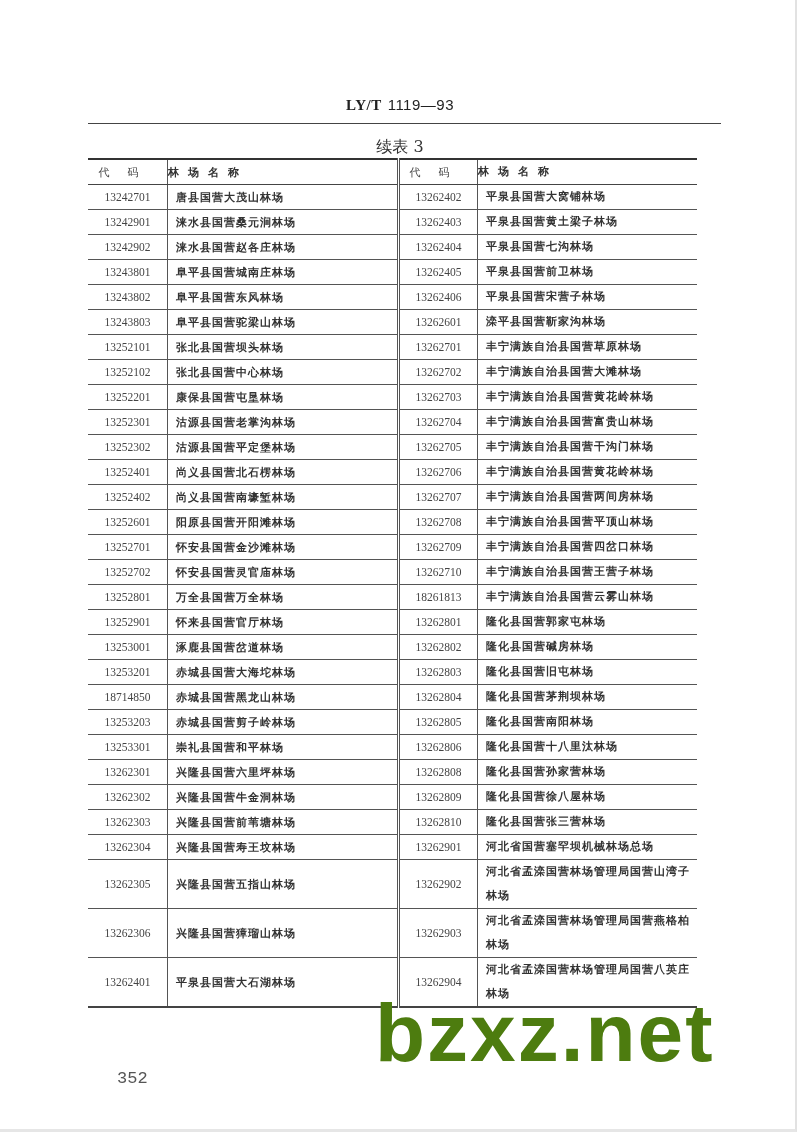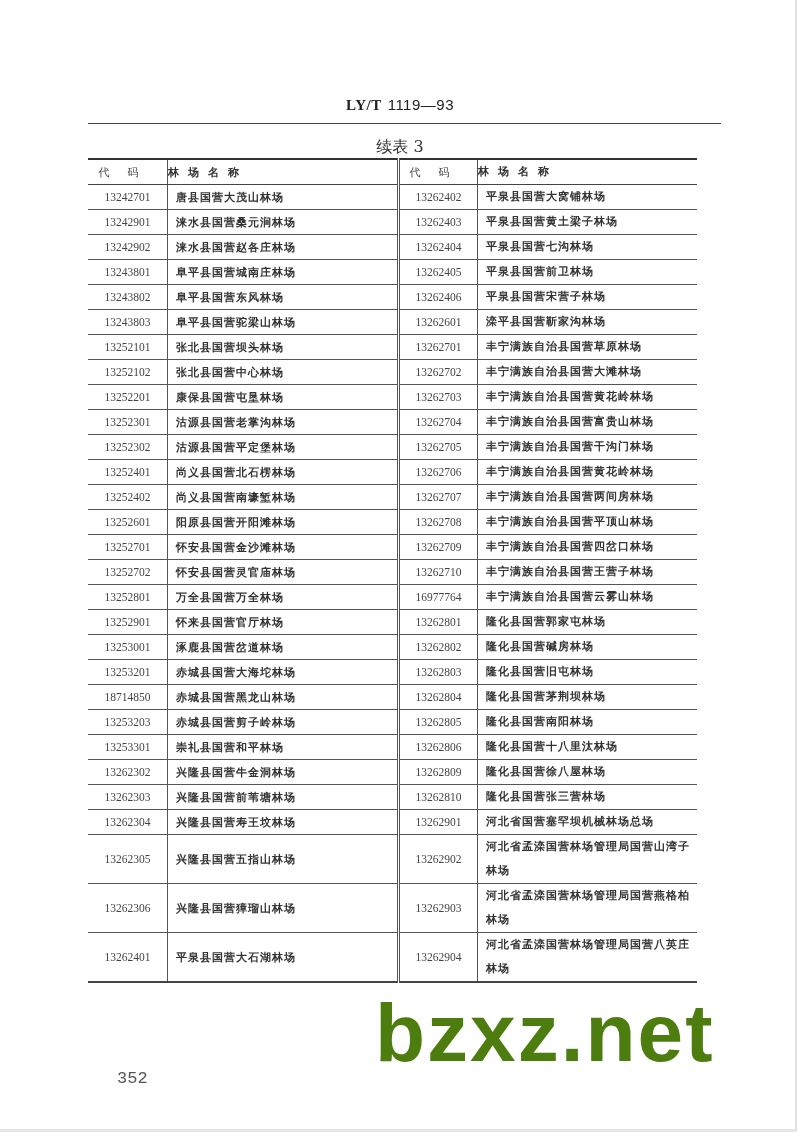--- a/index.html
+++ b/index.html
@@ -165,21 +165,21 @@
       </tr>
       <tr>
         <td class="c-code">13252702</td>
         <td class="c-name">怀安县国营灵官庙林场</td>
         <td class="c-code2">13262710</td>
         <td class="c-name2">丰宁满族自治县国营王营子林场</td>
       </tr>
       <tr>
         <td class="c-code">13252801</td>
         <td class="c-name">万全县国营万全林场</td>
-        <td class="c-code2">16977764</td>
+        <td class="c-code2">18261813</td>
         <td class="c-name2">丰宁满族自治县国营云雾山林场</td>
       </tr>
       <tr>
         <td class="c-code">13252901</td>
         <td class="c-name">怀来县国营官厅林场</td>
         <td class="c-code2">13262801</td>
         <td class="c-name2">隆化县国营郭家屯林场</td>
       </tr>
       <tr>
         <td class="c-code">13253001</td>
@@ -203,20 +203,26 @@
         <td class="c-code">13253203</td>
         <td class="c-name">赤城县国营剪子岭林场</td>
         <td class="c-code2">13262805</td>
         <td class="c-name2">隆化县国营南阳林场</td>
       </tr>
       <tr>
         <td class="c-code">13253301</td>
         <td class="c-name">崇礼县国营和平林场</td>
         <td class="c-code2">13262806</td>
         <td class="c-name2">隆化县国营十八里汰林场</td>
+      </tr>
+      <tr>
+        <td class="c-code">13262301</td>
+        <td class="c-name">兴隆县国营六里坪林场</td>
+        <td class="c-code2">13262808</td>
+        <td class="c-name2">隆化县国营孙家营林场</td>
       </tr>
       <tr>
         <td class="c-code">13262302</td>
         <td class="c-name">兴隆县国营牛金洞林场</td>
         <td class="c-code2">13262809</td>
         <td class="c-name2">隆化县国营徐八屋林场</td>
       </tr>
       <tr>
         <td class="c-code">13262303</td>
         <td class="c-name">兴隆县国营前苇塘林场</td>

